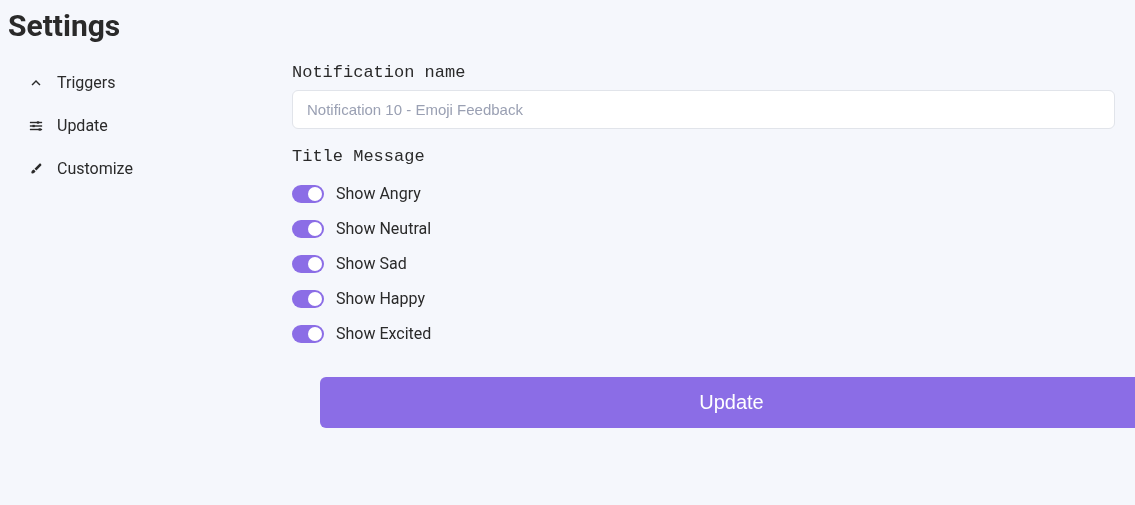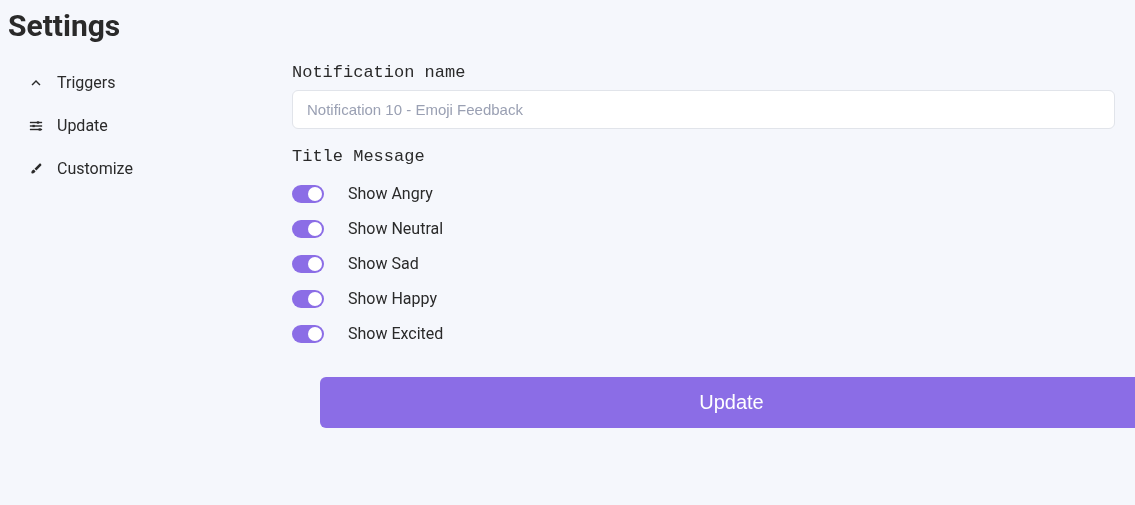--- a/index.html
+++ b/index.html
@@ -74,21 +74,21 @@
       border-radius: 6px;
       background: #fff;
       color: #9aa0b3;
     }
     .form-input::placeholder {
       color: #9aa0b3;
     }
     .toggle-row {
       display: flex;
       align-items: center;
-      gap: 24px;
+      gap: 12px;
       margin-bottom: 16px;
     }
     .toggle {
       position: relative;
       width: 32px;
       height: 18px;
       border-radius: 10px;
       background: #8b6de6;
       cursor: pointer;
       flex-shrink: 0;

